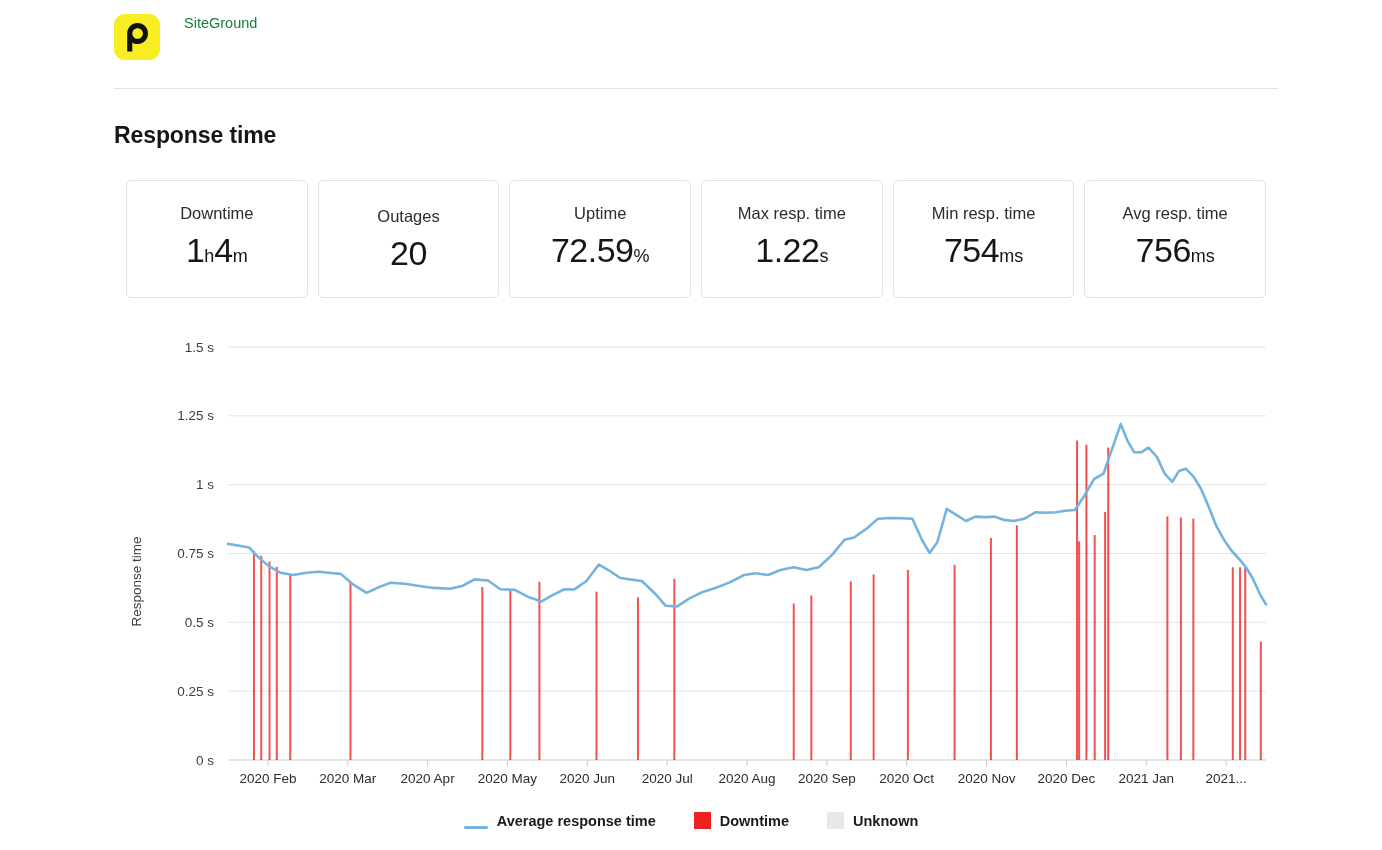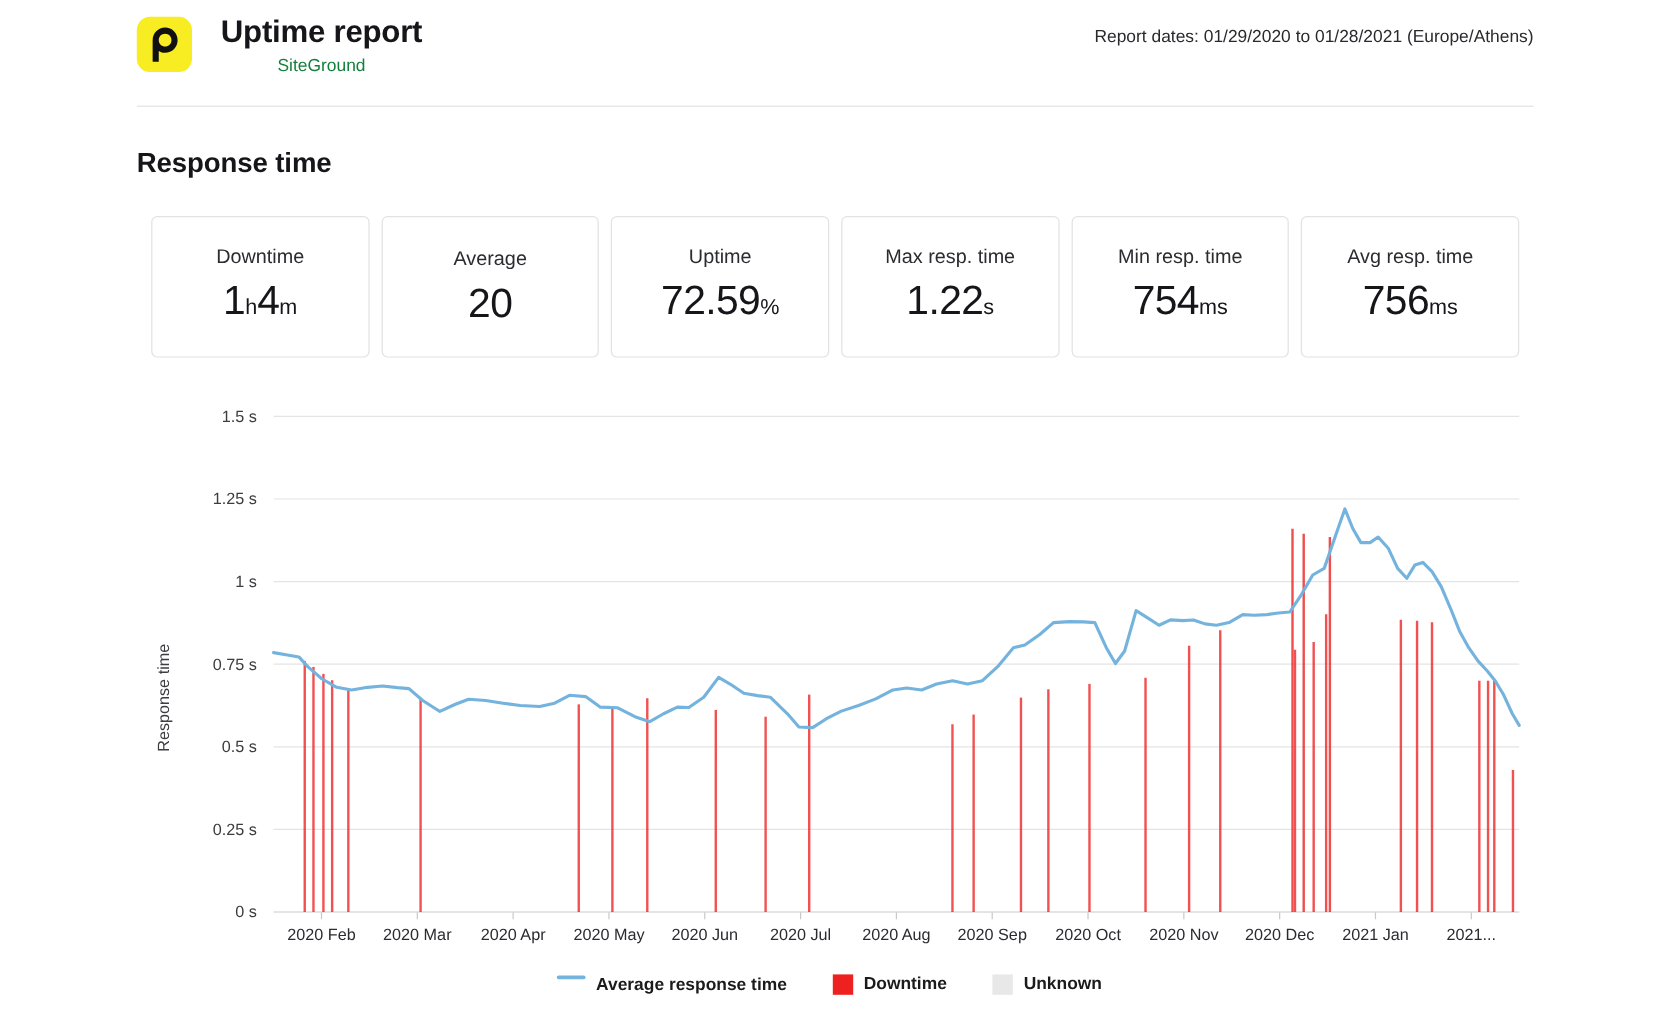--- a/index.html
+++ b/index.html
@@ -79,62 +79,60 @@
     font-size: 13.5px; fill: #3c3c41;
   }
   .tick-text { font-size: 13.5px; fill: #3c3c41; }
   .xtick-text { font-size: 13.5px; fill: #2b2b30; }
 
   
   .legend {
     position: absolute; left: 0; top: 812px; width: 1382px;
     display: flex; justify-content: center; align-items: center; gap: 38px;
   }
-  .legend-item { display: flex; align-items: flex-start; gap: 9px; }
+  .legend-item { display: flex; align-items: flex-end; gap: 9px; }
   .legend-line {
     width: 24px; height: 3px; background: #74b3dd; border-radius: 2px;
   }
   .legend-swatch { width: 17px; height: 17px; }
   .legend-text {
     font-size: 14.5px; font-weight: bold; color: #1b1b1b; white-space: nowrap;
   }
 </style>
 </head>
 <body>
 
 <div class="page">
 
   <div class="header">
     <div class="logo">
       <svg width="26" height="30" viewBox="0 0 26 30" aria-hidden="true">
         <path d="M3.2 29.5 L3.2 11.8 C3.2 5.6 7.8 1.0 13.6 1.0 C19.4 1.0 24.0 5.6 24.0 11.5 C24.0 17.4 19.4 22.0 13.6 22.0 C11.6 22.0 9.8 21.4 8.3 20.4 L8.3 29.5 Z M13.6 6.2 C10.6 6.2 8.3 8.6 8.3 11.5 C8.3 14.5 10.6 16.8 13.6 16.8 C16.6 16.8 18.9 14.5 18.9 11.5 C18.9 8.6 16.6 6.2 13.6 6.2 Z" fill="#111111"></path>
       </svg>
     </div>
     <div class="title-group">
-      <div class="app-title">Uptime report</div>
       <div class="app-subtitle">SiteGround</div>
     </div>
-    <div class="report-dates">Report dates: 01/29/2020 to 01/28/2021 (Europe/Athens)</div>
   </div>
   <div class="divider"></div>
 
   <div class="section-title">Response time</div>
 
   <div class="cards">
     <div class="card">
       <div class="card-label">Downtime</div>
       <div class="card-value">
         <span>1</span>
           <span class="unit">h</span>
           <span>4</span>
           <span class="unit">m</span>
       </div>
     </div>
     <div class="card">
-      <div class="card-label">Average</div>
+      <div class="card-label">Outages</div>
       <div class="card-value">
         <span>20</span>
           <span class="unit"></span>
       </div>
     </div>
     <div class="card">
       <div class="card-label">Uptime</div>
       <div class="card-value">
         <span>72.59</span>
           <span class="unit">%</span>

